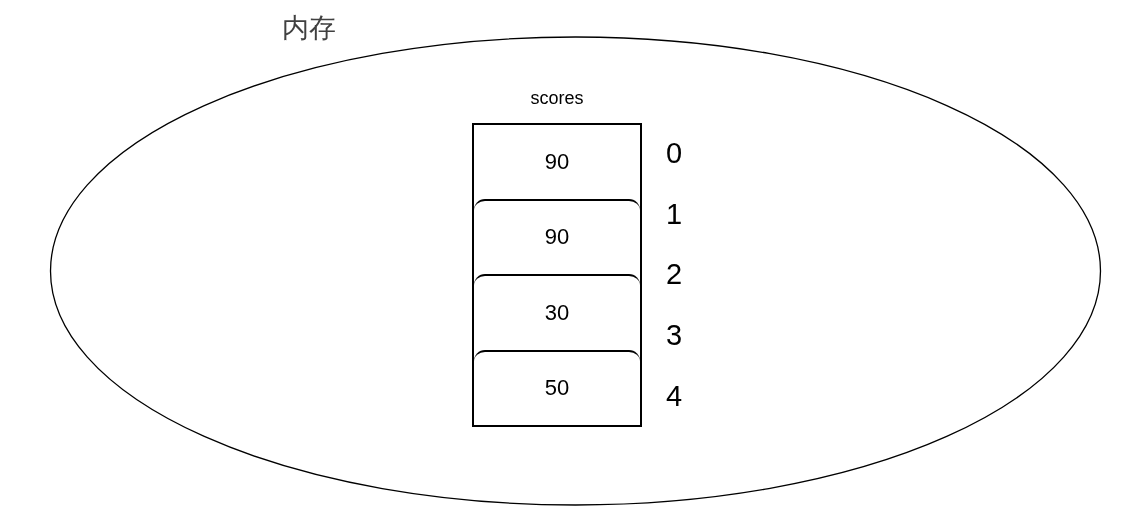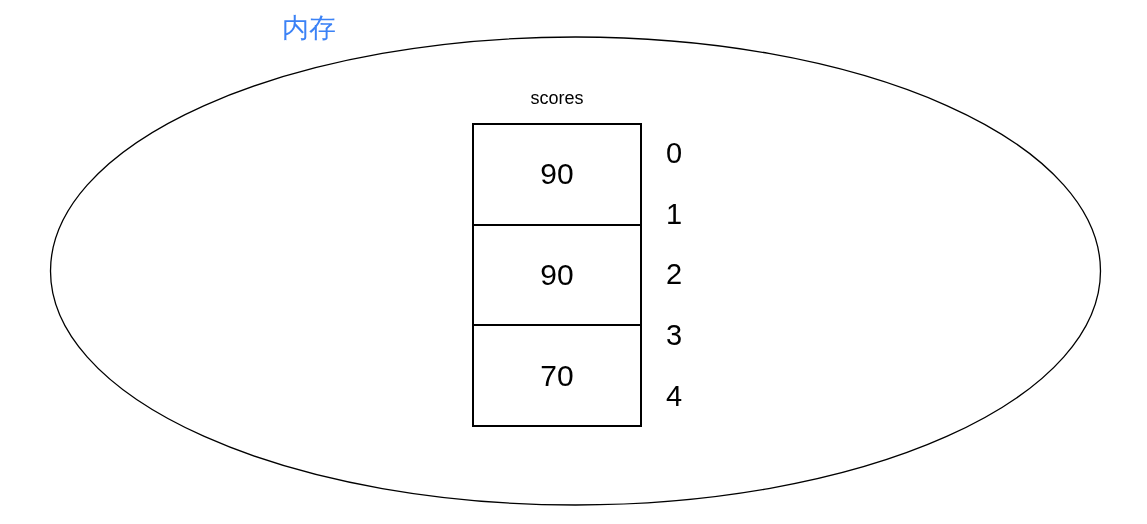--- a/index.html
+++ b/index.html
@@ -20,21 +20,21 @@
     position: absolute;
     left: 0;
     top: 0;
   }
   .memory-label {
     position: absolute;
     left: 282px;
     top: 12px;
     font-size: 27px;
     line-height: 32px;
-    color: #3b82f6;
+    color: #404040;
     white-space: nowrap;
   }
   .array-name {
     position: absolute;
     left: 472px;
     top: 82px;
     width: 170px;
     text-align: center;
     font-size: 18px;
     line-height: 32px;
@@ -49,22 +49,23 @@
     border: 2px solid #000;
     box-sizing: border-box;
     display: flex;
     flex-direction: column;
   }
   .array-cell {
     flex: 1;
     display: flex;
     align-items: center;
     justify-content: center;
-    font-size: 30px;
+    font-size: 22px;
     color: #000;
+    border-radius: 11px;
   }
   .array-cell + .array-cell {
     border-top: 2px solid #000;
   }
   .index-col {
     position: absolute;
     left: 666px;
     top: 123px;
     width: 40px;
     height: 304px;
@@ -88,21 +89,22 @@
     <ellipse cx="575.5" cy="271" rx="525" ry="234" fill="none" stroke="#000000" stroke-width="1.3"></ellipse>
   </svg>
 
   <div class="memory-label">内存</div>
 
   <div class="array-name">scores</div>
 
   <div class="array-box">
     <div class="array-cell">90</div>
     <div class="array-cell">90</div>
-    <div class="array-cell">70</div>
+    <div class="array-cell">30</div>
+    <div class="array-cell">50</div>
   </div>
 
   <div class="index-col">
     <div class="index-label">0</div>
     <div class="index-label">1</div>
     <div class="index-label">2</div>
     <div class="index-label">3</div>
     <div class="index-label">4</div>
   </div>
 

